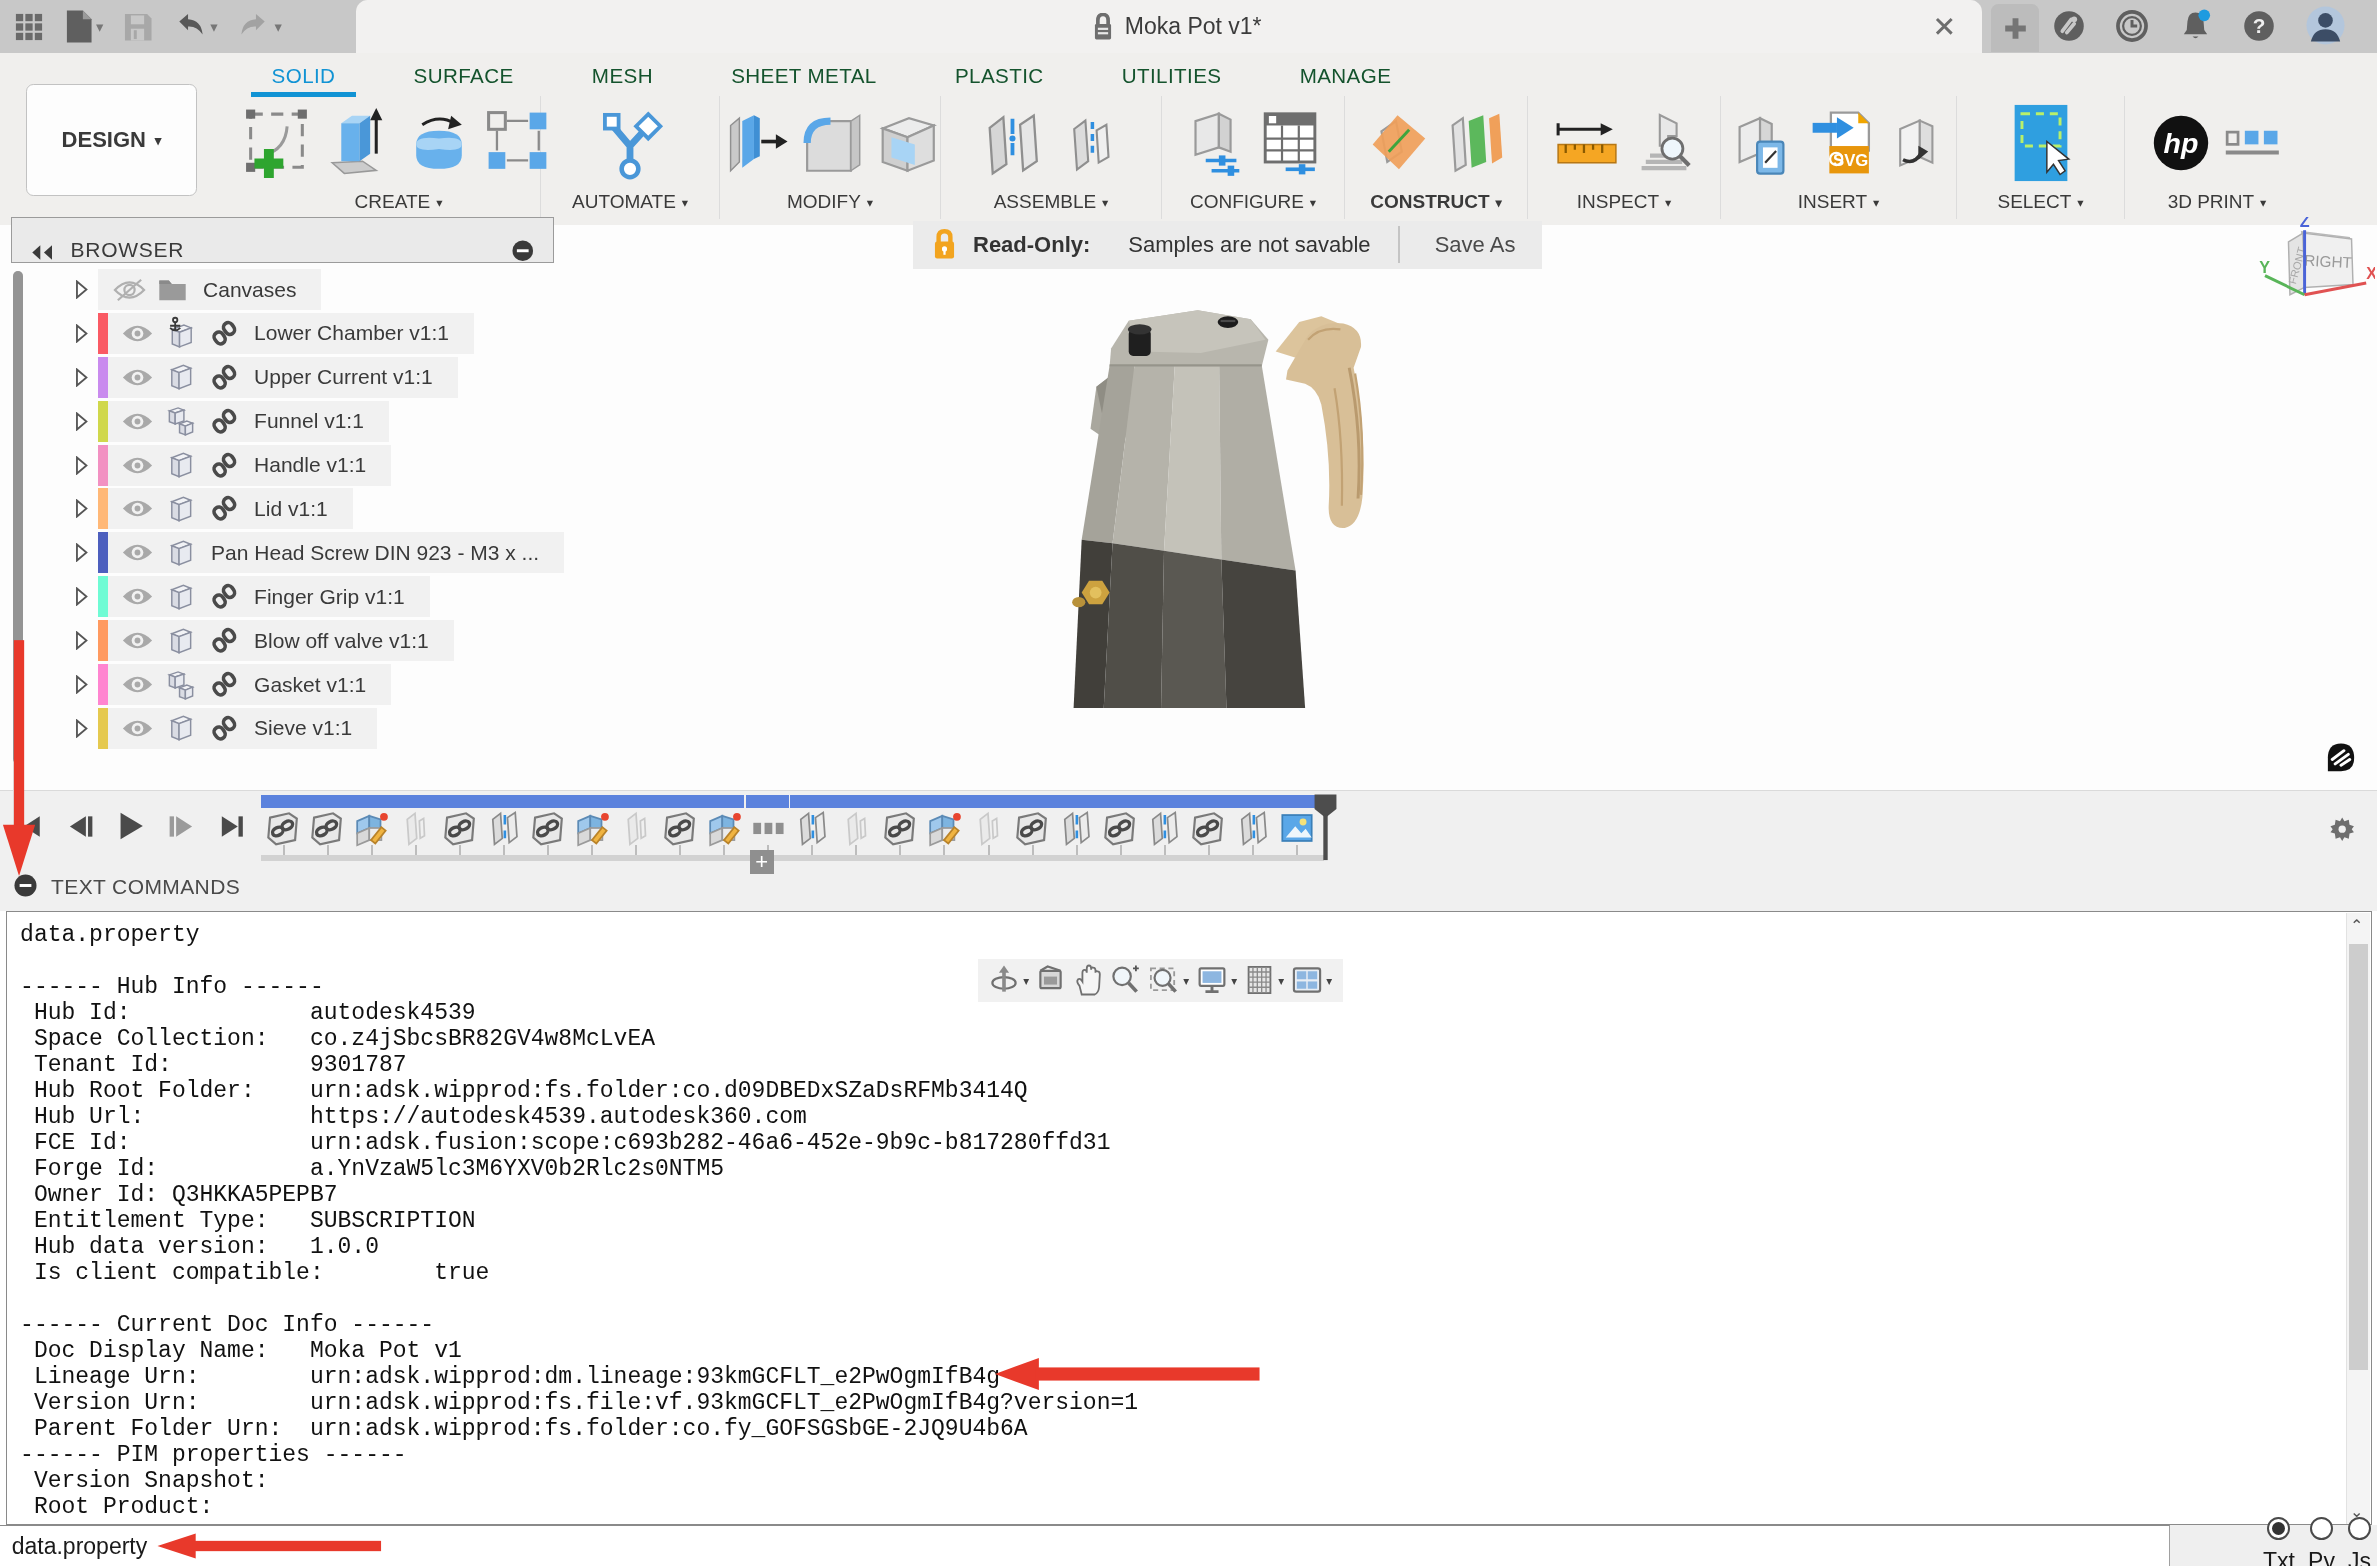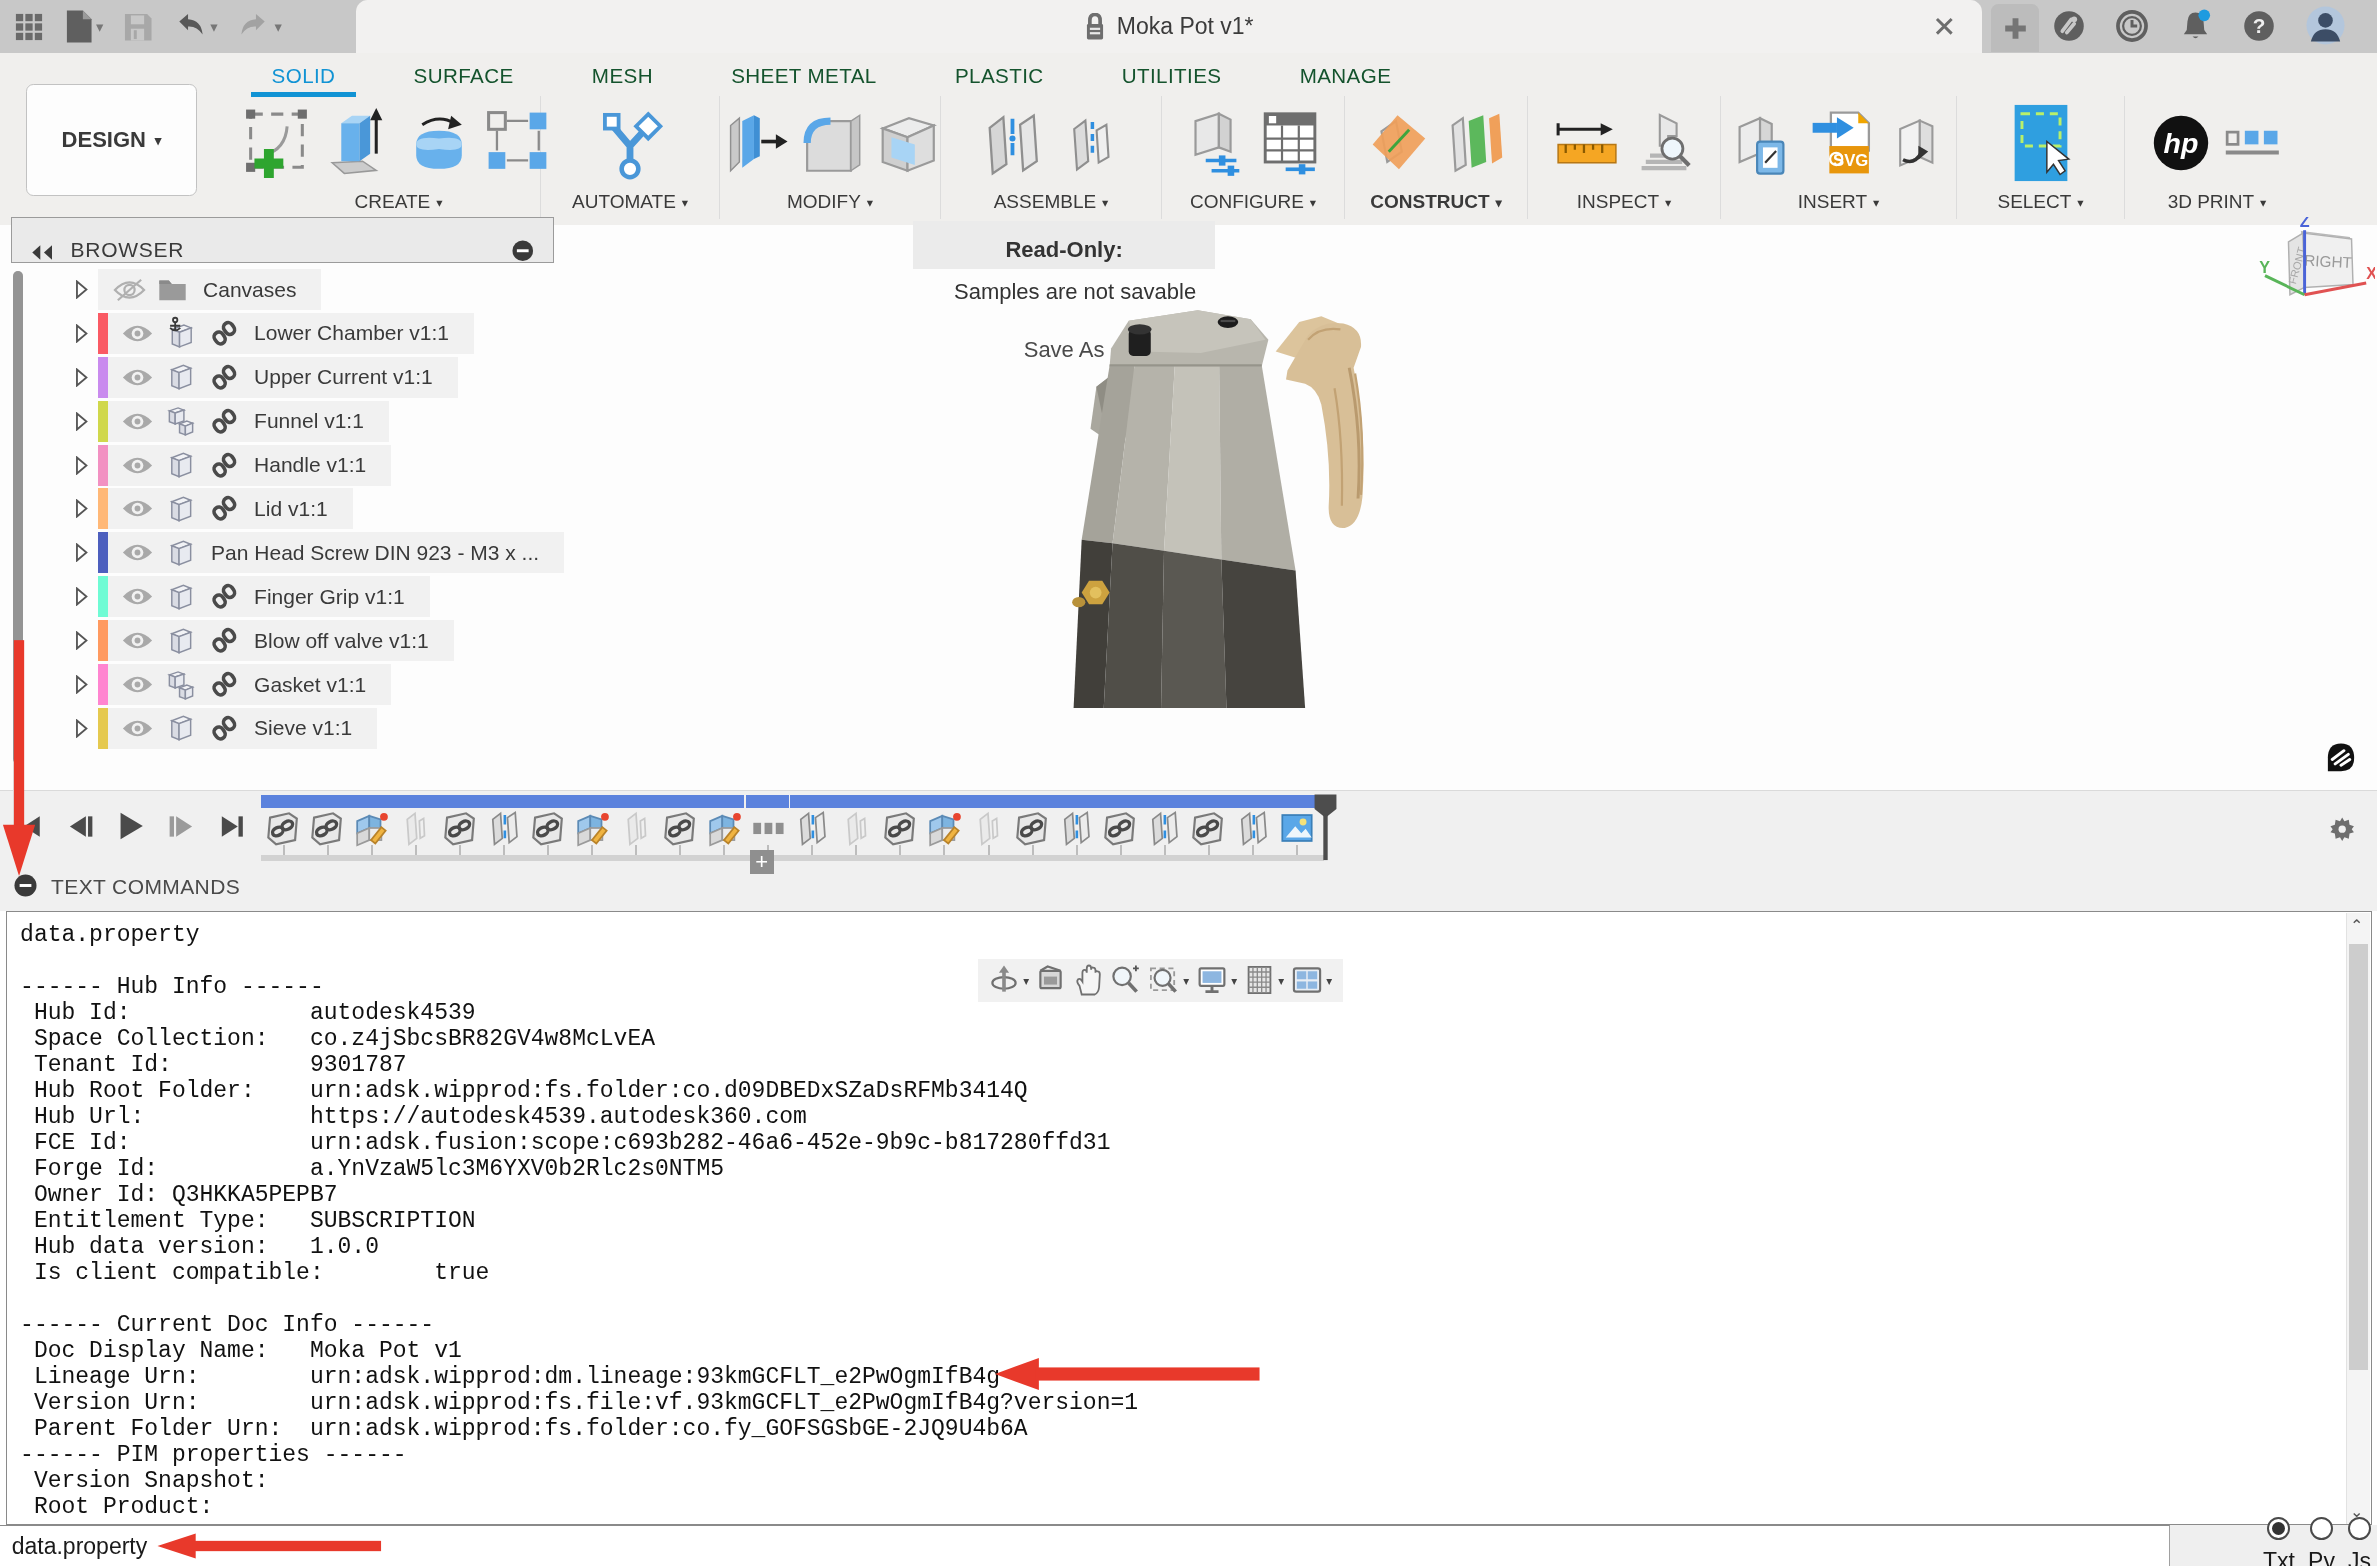--- a/index.html
+++ b/index.html
@@ -5,21 +5,21 @@
   html,body{margin:0;padding:0;background:#fff;}
   body{width:2377px;height:1567px;position:relative;font-family:"Liberation Sans",sans-serif;overflow:hidden;}
   .abs{position:absolute;}
   
   .titlebar{left:0;top:0;width:2377px;height:53px;background:#c8c8c8;}
   .tb-left{position:absolute;left:13.2px;top:0;height:53px;display:flex;align-items:center;gap:19px;}
   .tb-ic{display:flex;align-items:center;gap:2.9px;}
   .tb-ic svg{display:block;}
   .caret-sm{font-size:14.7px;color:#777;}
   .doc-tab{position:absolute;left:356px;top:0;width:1626px;height:53px;background:#f2f1f0;border-radius:11.7px 11.7px 0 0;}
-  .doc-title{position:absolute;left:0;top:0;width:100%;height:53px;display:flex;align-items:center;justify-content:center;gap:10.3px;font-size:23px;color:#3b3b3b;}
+  .doc-title{position:absolute;left:0;top:0;width:100%;height:53px;display:flex;align-items:center;justify-content:center;gap:10.3px;font-size:23px;color:#3b3b3b;padding-left:8px;}
   .tab-close{position:absolute;right:25px;top:13.2px;width:26.4px;height:26.4px;display:flex;align-items:center;justify-content:center;}
   .plus-tab{position:absolute;left:1991px;top:4.4px;width:48px;height:48px;background:#bcbcbc;border-radius:7.3px 7.3px 0 0;display:flex;align-items:center;justify-content:center;}
   .tb-right{position:absolute;left:2052px;top:0;height:53px;display:flex;align-items:center;gap:29px;}
   
   .ribbon{left:0;top:53px;width:2377px;height:172px;background:#f0efed;border-bottom:0.7px solid #d5d5d5;}
   .design-box{position:absolute;left:26px;top:31px;width:169px;height:110px;background:#fdfdfd;border:1.5px solid #c2c2c2;border-radius:7.3px;display:flex;align-items:center;justify-content:center;gap:8.8px;font-size:22px;font-weight:bold;color:#3a3a3a;}
   .rtabs{position:absolute;left:251px;top:4.4px;height:38px;display:flex;gap:37px;}
   .rtab{position:relative;padding:0 20.6px;display:flex;align-items:center;font-size:20.6px;color:#14532d;letter-spacing:0.4px;}
   .rtab.active{color:#1193d4;}
   .rtab.active::after{content:'';position:absolute;left:0;bottom:-1.5px;width:100%;height:5.1px;background:#1193d4;}
@@ -510,21 +510,21 @@
     <polygon points="352,100 384,60 414,52 438,62 415,92 378,108" fill="#dcc49c"></polygon>
     <path d="M368,126 L396,78 Q414,58 444,62 Q470,68 468,94 L458,122 Q476,210 470,298 Q466,336 446,340 Q424,342 424,312 Q428,244 414,172 Q408,150 392,144 L366,138 Z" fill="#d8bf97"></path>
     <path d="M396,84 Q412,66 440,70 M460,130 Q474,210 468,295 M432,150 Q444,220 442,310" stroke="#c2a274" stroke-width="3" fill="none"></path>
     <path d="M452,122 Q470,212 464,300" stroke="#b99a6e" stroke-width="4" fill="none"></path>
 
     <polygon points="88,428 98,412 116,412 126,428 116,444 98,444" fill="#cda23f"></polygon>
     <circle cx="107" cy="428" r="8" fill="#e3c05e"></circle>
     <ellipse cx="84" cy="441" rx="9" ry="7" fill="#b8913a"></ellipse>
   </svg>
 
-  <div class="banner" style="top:-4.4px;left:913px;flex-direction:column;">
+  <div class="banner" style="top:-4.4px;left:913px;">
     <svg width="25" height="31" viewBox="0 0 34 42">
         <path d="M9 18 L9 11 Q9 3 17 3 Q25 3 25 11 L25 18" fill="none" stroke="#f2a41f" stroke-width="6"></path>
         <rect x="4" y="17" width="26" height="23" rx="3" fill="#f2a41f"></rect>
         <circle cx="17" cy="27" r="3.5" fill="#fff"></circle>
         <rect x="15.5" y="28" width="3" height="7" fill="#fff"></rect>
       </svg>
     <span class="b-label">Read-Only:</span>
     <span class="b-msg">Samples are not savable</span>
     <span class="b-sep"></span>
     <span class="b-save">Save As</span>

